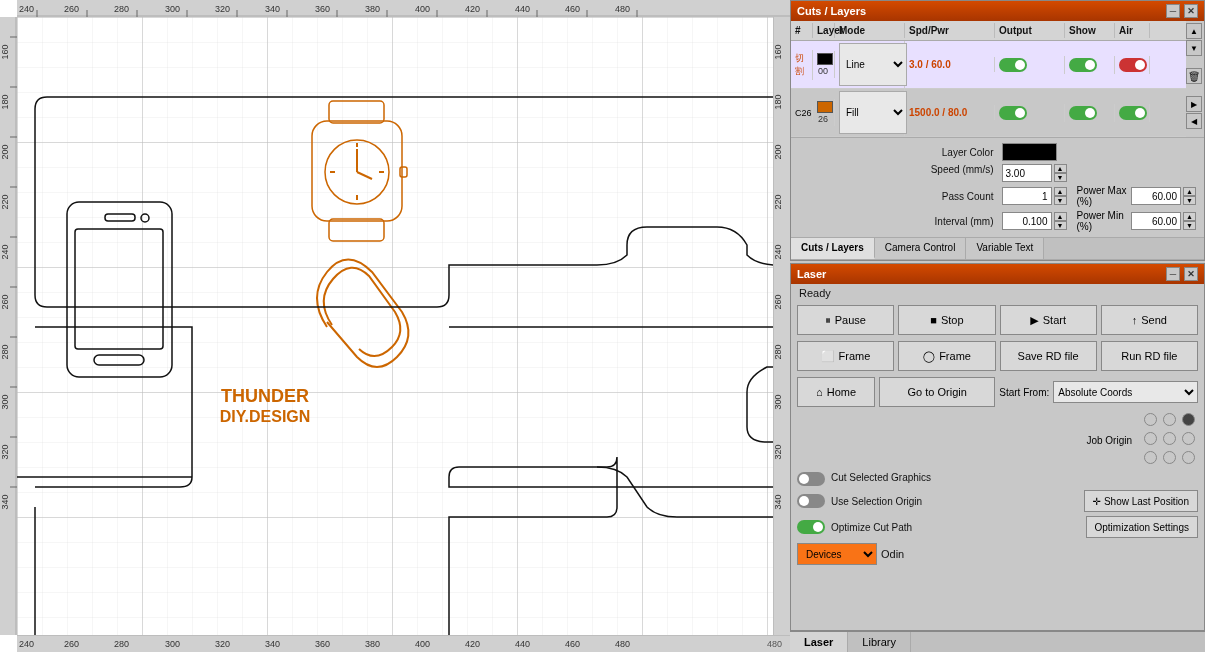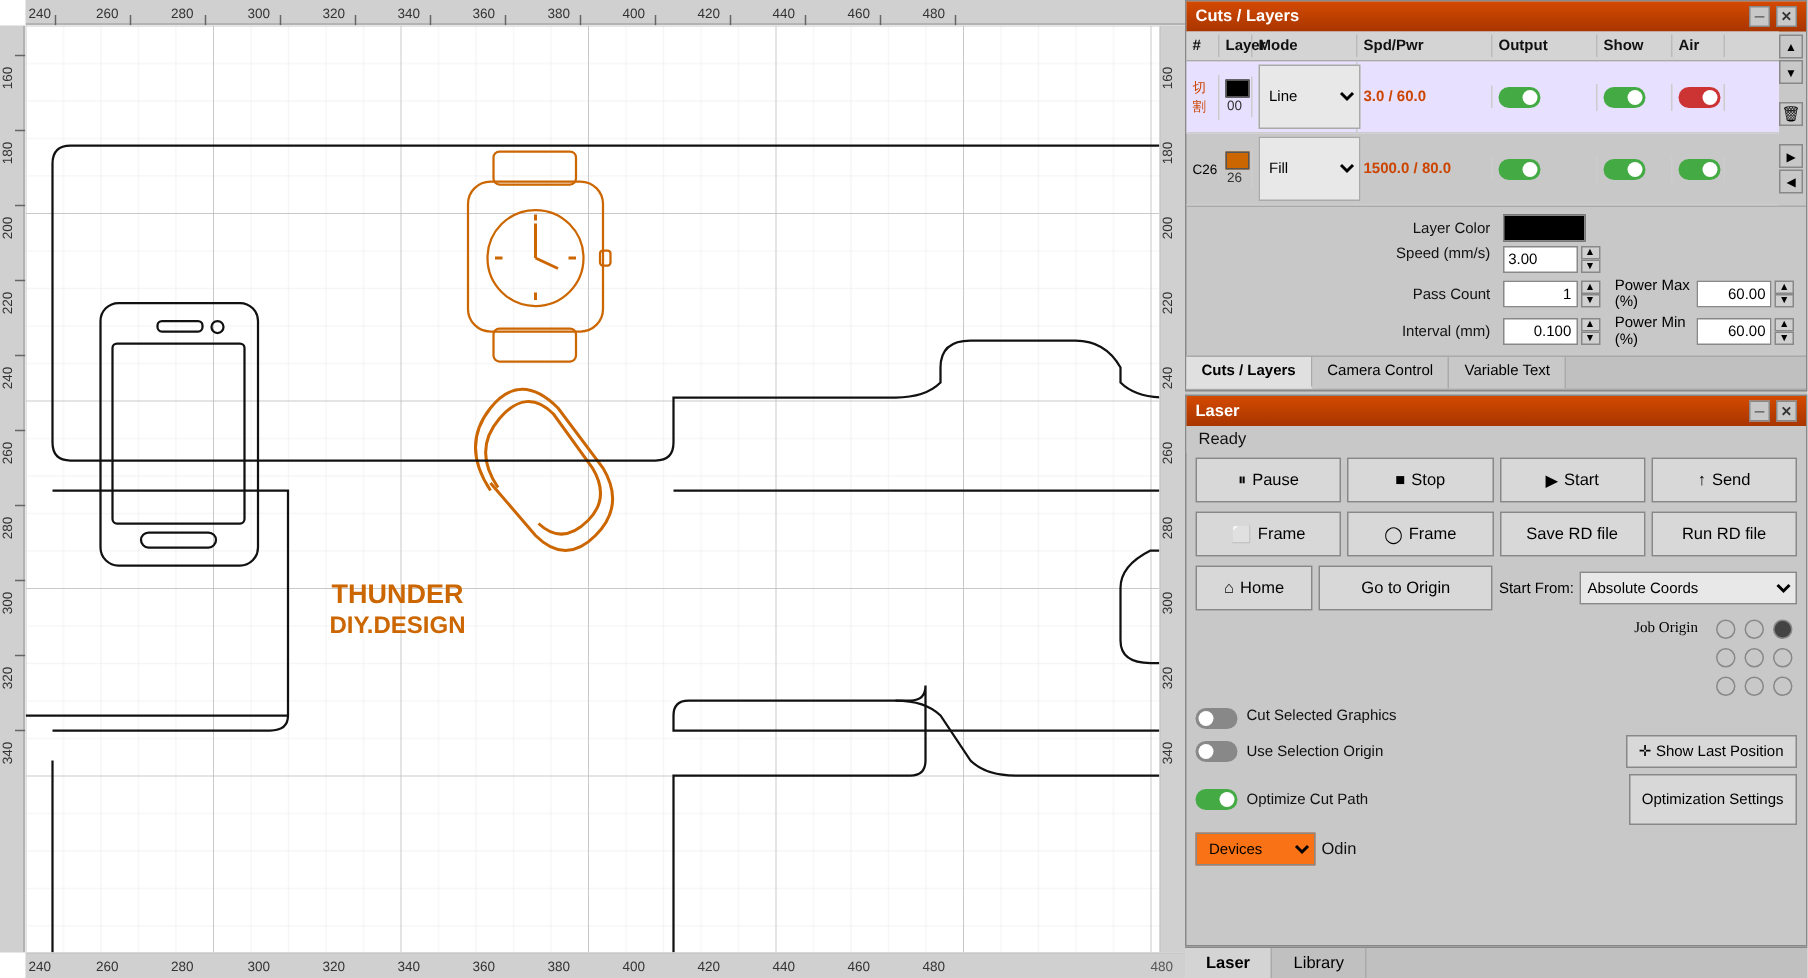--- a/index.html
+++ b/index.html
@@ -729,21 +729,21 @@
           <span>Go to Origin</span>
         </button>
         <span style="font-size:10px; white-space:nowrap;">Start From:</span>
         <select style="flex:1.5; height:22px; font-size:10px; background:#e8e8e8; border:1px solid #888;">
           <option>Absolute Coords</option>
           <option>User Origin</option>
           <option>Current Position</option>
         </select>
       </div>
 
-      <div style="display:flex; padding:3px 6px; gap:8px;font-family:Liberation Serif, serif;">
+      <div style="display:flex; align-items:center; padding:3px 6px; gap:8px;">
         <div style="flex:1;"></div>
         <span style="font-size:10px; text-align:right; margin-right:4px;">Job Origin</span>
         <div style="display:grid; grid-template-columns:repeat(3,16px); grid-template-rows:repeat(3,16px); gap:3px;">
           <div style="width:13px;height:13px;border-radius:50%;background:#c8c8c8;border:1px solid #888;cursor:pointer;"></div>
           <div style="width:13px;height:13px;border-radius:50%;background:#c8c8c8;border:1px solid #888;cursor:pointer;"></div>
           <div style="width:13px;height:13px;border-radius:50%;background:#444;border:1px solid #888;cursor:pointer;"></div>
           <div style="width:13px;height:13px;border-radius:50%;background:#c8c8c8;border:1px solid #888;cursor:pointer;"></div>
           <div style="width:13px;height:13px;border-radius:50%;background:#c8c8c8;border:1px solid #888;cursor:pointer;"></div>
           <div style="width:13px;height:13px;border-radius:50%;background:#c8c8c8;border:1px solid #888;cursor:pointer;"></div>
           <div style="width:13px;height:13px;border-radius:50%;background:#c8c8c8;border:1px solid #888;cursor:pointer;"></div>
@@ -762,21 +762,21 @@
         <span class="chk-label">Use Selection Origin</span>
         <button class="action-btn" style="margin-left:auto; font-size:10px; height:22px; background:#d8d8d8; border:1px solid #888; cursor:pointer; padding:0 8px; display:flex; align-items:center; gap:3px;">
           <span>✛</span>
           <span>Show Last Position</span>
         </button>
       </div>
 
       <div style="display:flex; align-items:center; padding:2px 6px; gap:6px;">
         <div class="chk-indicator on"></div>
         <span class="chk-label">Optimize Cut Path</span>
-        <button class="action-btn" style="margin-left:auto; font-size:10px; height:34px; background:#d8d8d8; border:1px solid #888; cursor:pointer; padding:0 8px; display:flex; align-items:center;">
+        <button class="action-btn" style="margin-left:auto; font-size:10px; height:22px; background:#d8d8d8; border:1px solid #888; cursor:pointer; padding:0 8px; display:flex; align-items:center;">
           <span>Optimization Settings</span>
         </button>
       </div>
 
       <div class="devices-row">
         <select class="devices-select">
           <option>Devices</option>
         </select>
         <span style="font-size:11px; color:#111;">Odin</span>
         <div style="flex:1;"></div>

